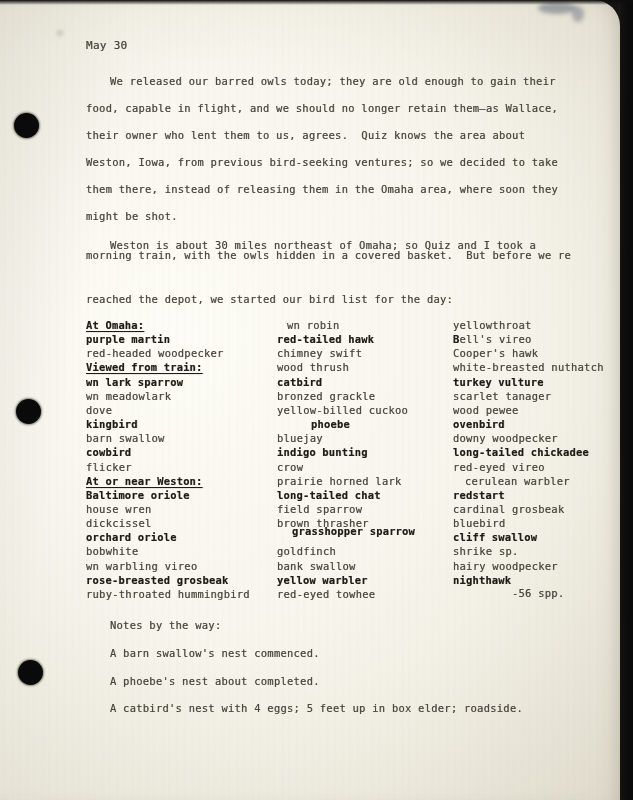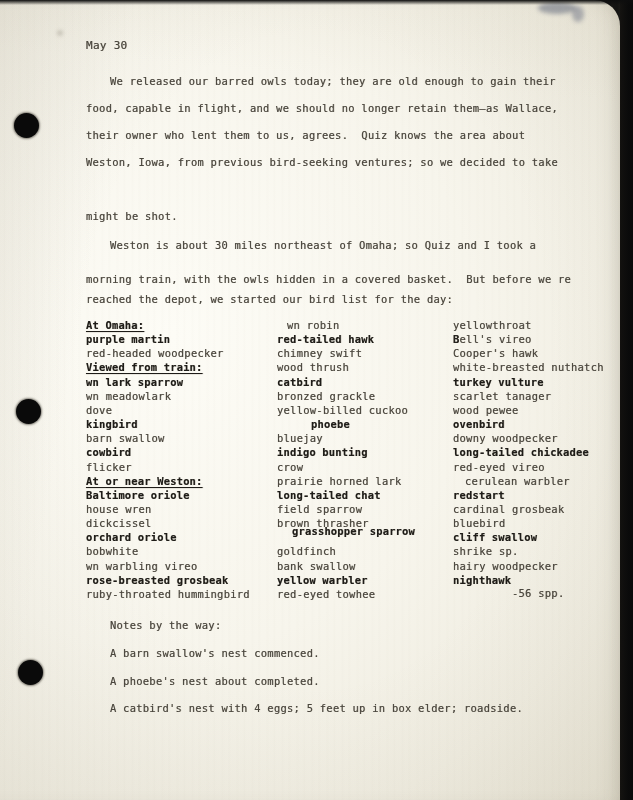--- a/index.html
+++ b/index.html
@@ -128,24 +128,25 @@
   <div class="punch-hole" style="left:18px; top:660px;"></div>
 
   <div id="typed">
 
     <div class="ln mid" style="left:86px; top:40px; font-size:11px;">May 30</div>
 
     <div class="ln mid" style="left:110px; top:76px;">We released our barred owls today; they are old enough to gain their</div>
     <div class="ln mid" style="left:86px; top:103px;">food, capable in flight, and we should no longer retain them—as Wallace,</div>
     <div class="ln mid" style="left:86px; top:130px;">their owner who lent them to us, agrees.  Quiz knows the area about</div>
     <div class="ln mid" style="left:86px; top:157px;">Weston, Iowa, from previous bird-seeking ventures; so we decided to take</div>
+    <div class="ln mid" style="left:86px; top:184px;">them there, instead of releasing them in the Omaha area, where soon they</div>
     <div class="ln mid" style="left:86px; top:211px;">might be shot.</div>
 
     <div class="ln mid" style="left:110px; top:240px;">Weston is about 30 miles northeast of Omaha; so Quiz and I took a</div>
-    <div class="ln mid" style="left:86px; top:274px;text-align:right;">morning train, with the owls hidden in a covered basket.  But before we re</div>
+    <div class="ln mid" style="left:86px; top:250px;text-align:right;">morning train, with the owls hidden in a covered basket.  But before we re</div>
     <div class="ln mid" style="left:86px; top:294px;">reached the depot, we started our bird list for the day:</div>
 
     <div id="col1" style="position:absolute; left:86px; top:320px;">
         <div class="ln uline dark" style="left: 0px; top: 0px;">At Omaha:</div>
         <div class="ln dark" style="left: 0px; top: 14.15px;">purple martin</div>
         <div class="ln mid" style="left: 0px; top: 28.3px;">red-headed woodpecker</div>
         <div class="ln uline dark" style="left: 0px; top: 42.45px;">Viewed from train:</div>
         <div class="ln dark" style="left: 0px; top: 56.6px;">wn lark sparrow</div>
         <div class="ln mid" style="left: 0px; top: 70.75px;">wn meadowlark</div>
         <div class="ln mid" style="left: 0px; top: 84.9px;">dove</div>

